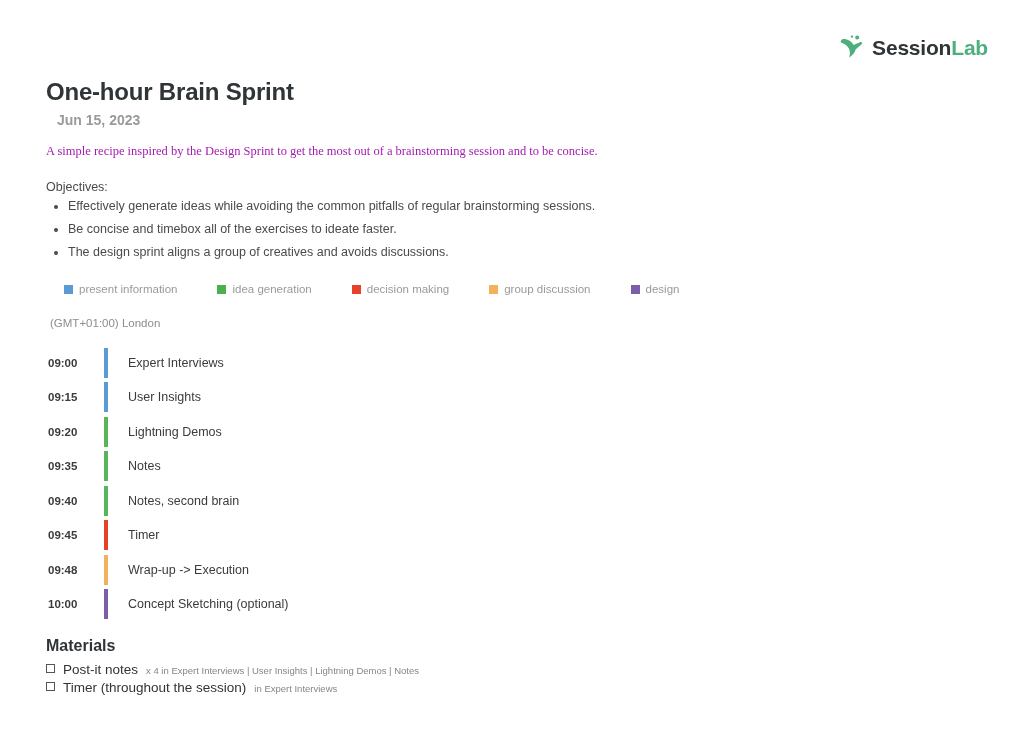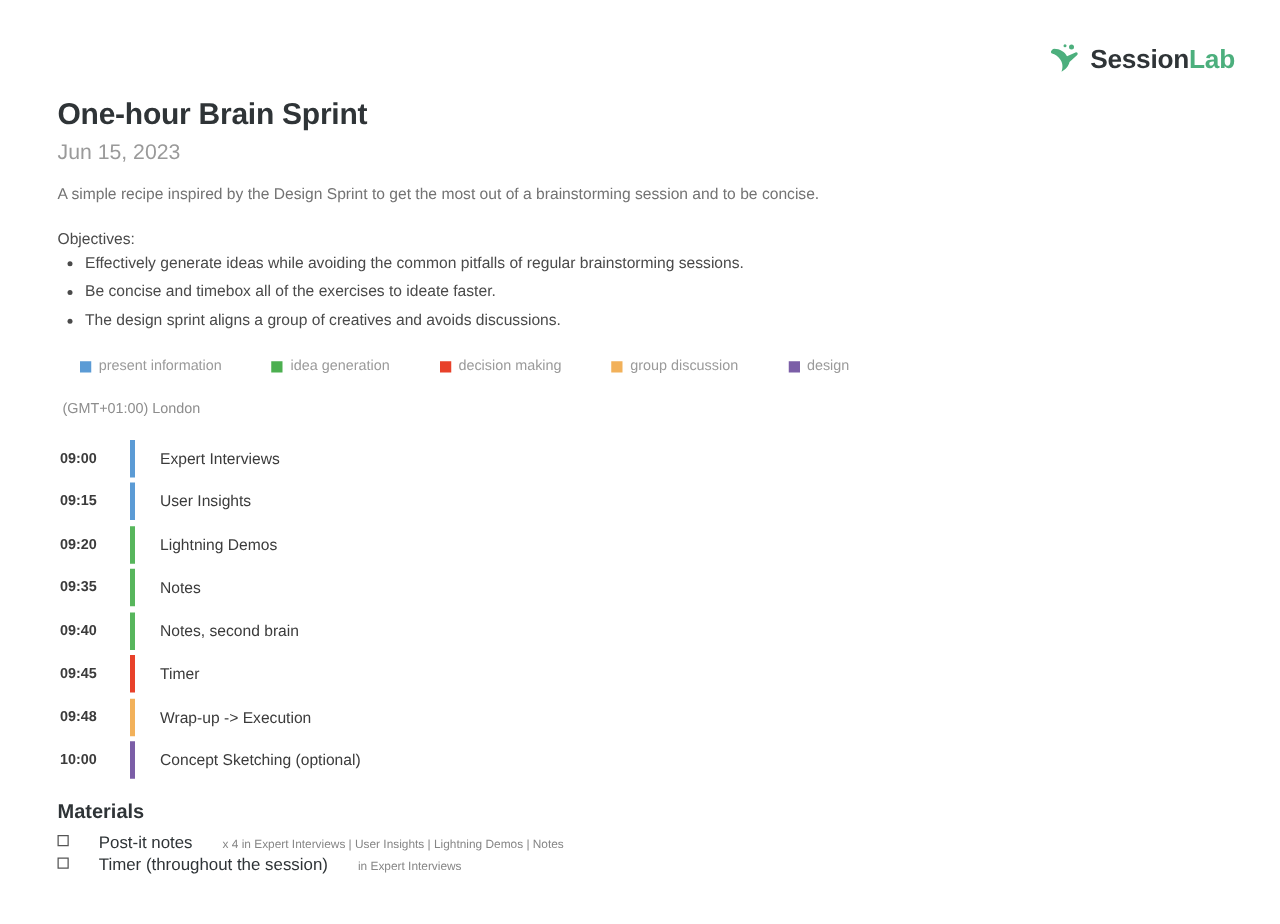--- a/index.html
+++ b/index.html
@@ -54,29 +54,31 @@
     right: 40px;
   }
   .doc-title {
     font-size: 24px;
     font-weight: bold;
     color: #2f3437;
     margin: 0 0 6px 0;
     letter-spacing: -0.2px;
   }
   .doc-date {
-    font-size: 17px;
+    font-size: 14px;
     color: #9a9a9a;
-    margin: 0 0 14px 0;
+    margin: 0 0 14px 11px;
+    font-weight: bold;
   }
   .doc-desc {
     font-size: 12.5px;
-    color: #737373;
+    color: #a21caf;
     margin: 0 0 20px 0;
     line-height: 1.45;
+    font-family: Liberation Serif, serif;
   }
   .objectives-label {
     font-size: 12.5px;
     color: #4a4a4a;
     margin: 0 0 4px 0;
   }
   ul.objectives {
     margin: 0 0 22px 0;
     padding-left: 22px;
     list-style: disc;
@@ -178,21 +180,21 @@
   }
   .materials-title {
     font-size: 16px;
     font-weight: bold;
     color: #2f3437;
     margin: 0 0 7px 0;
   }
   .material-row {
     display: flex;
     align-items: baseline;
-    gap: 24px;
+    gap: 8px;
     margin-bottom: 3px;
   }
   .material-check {
     width: 9px;
     height: 9px;
     border: 1.4px solid #555;
     background: #fff;
     flex: 0 0 auto;
     position: relative;
     top: -1px;

